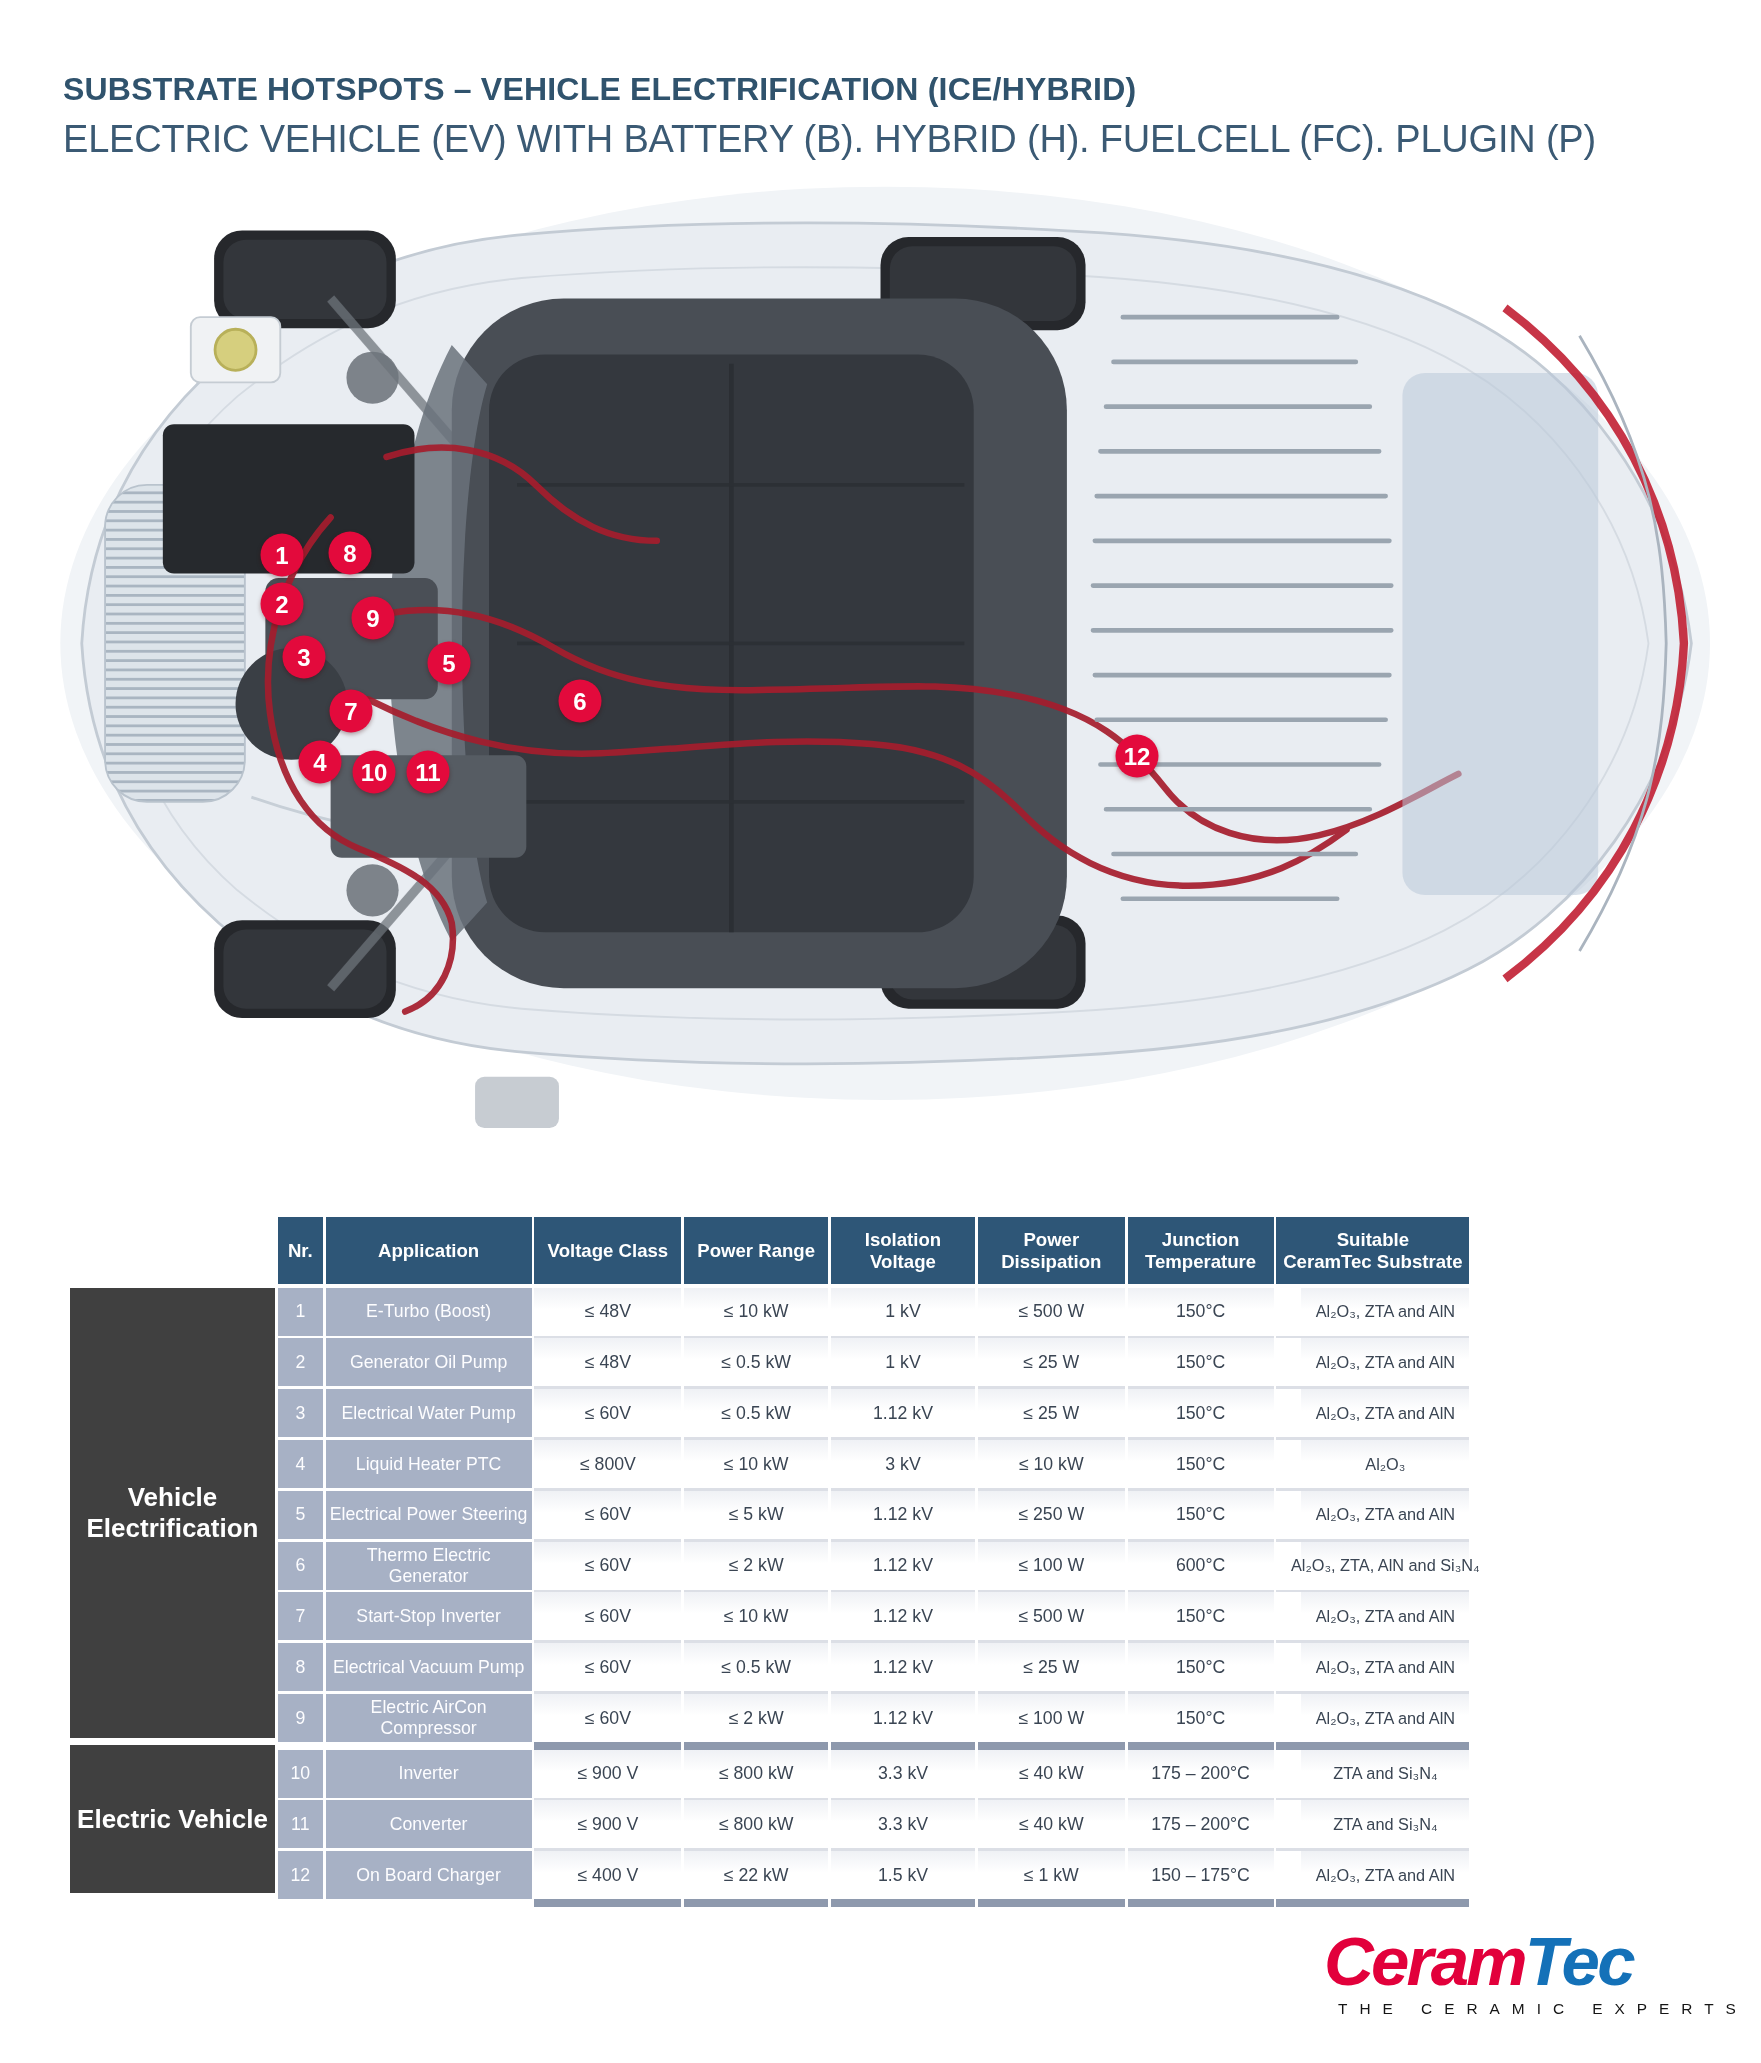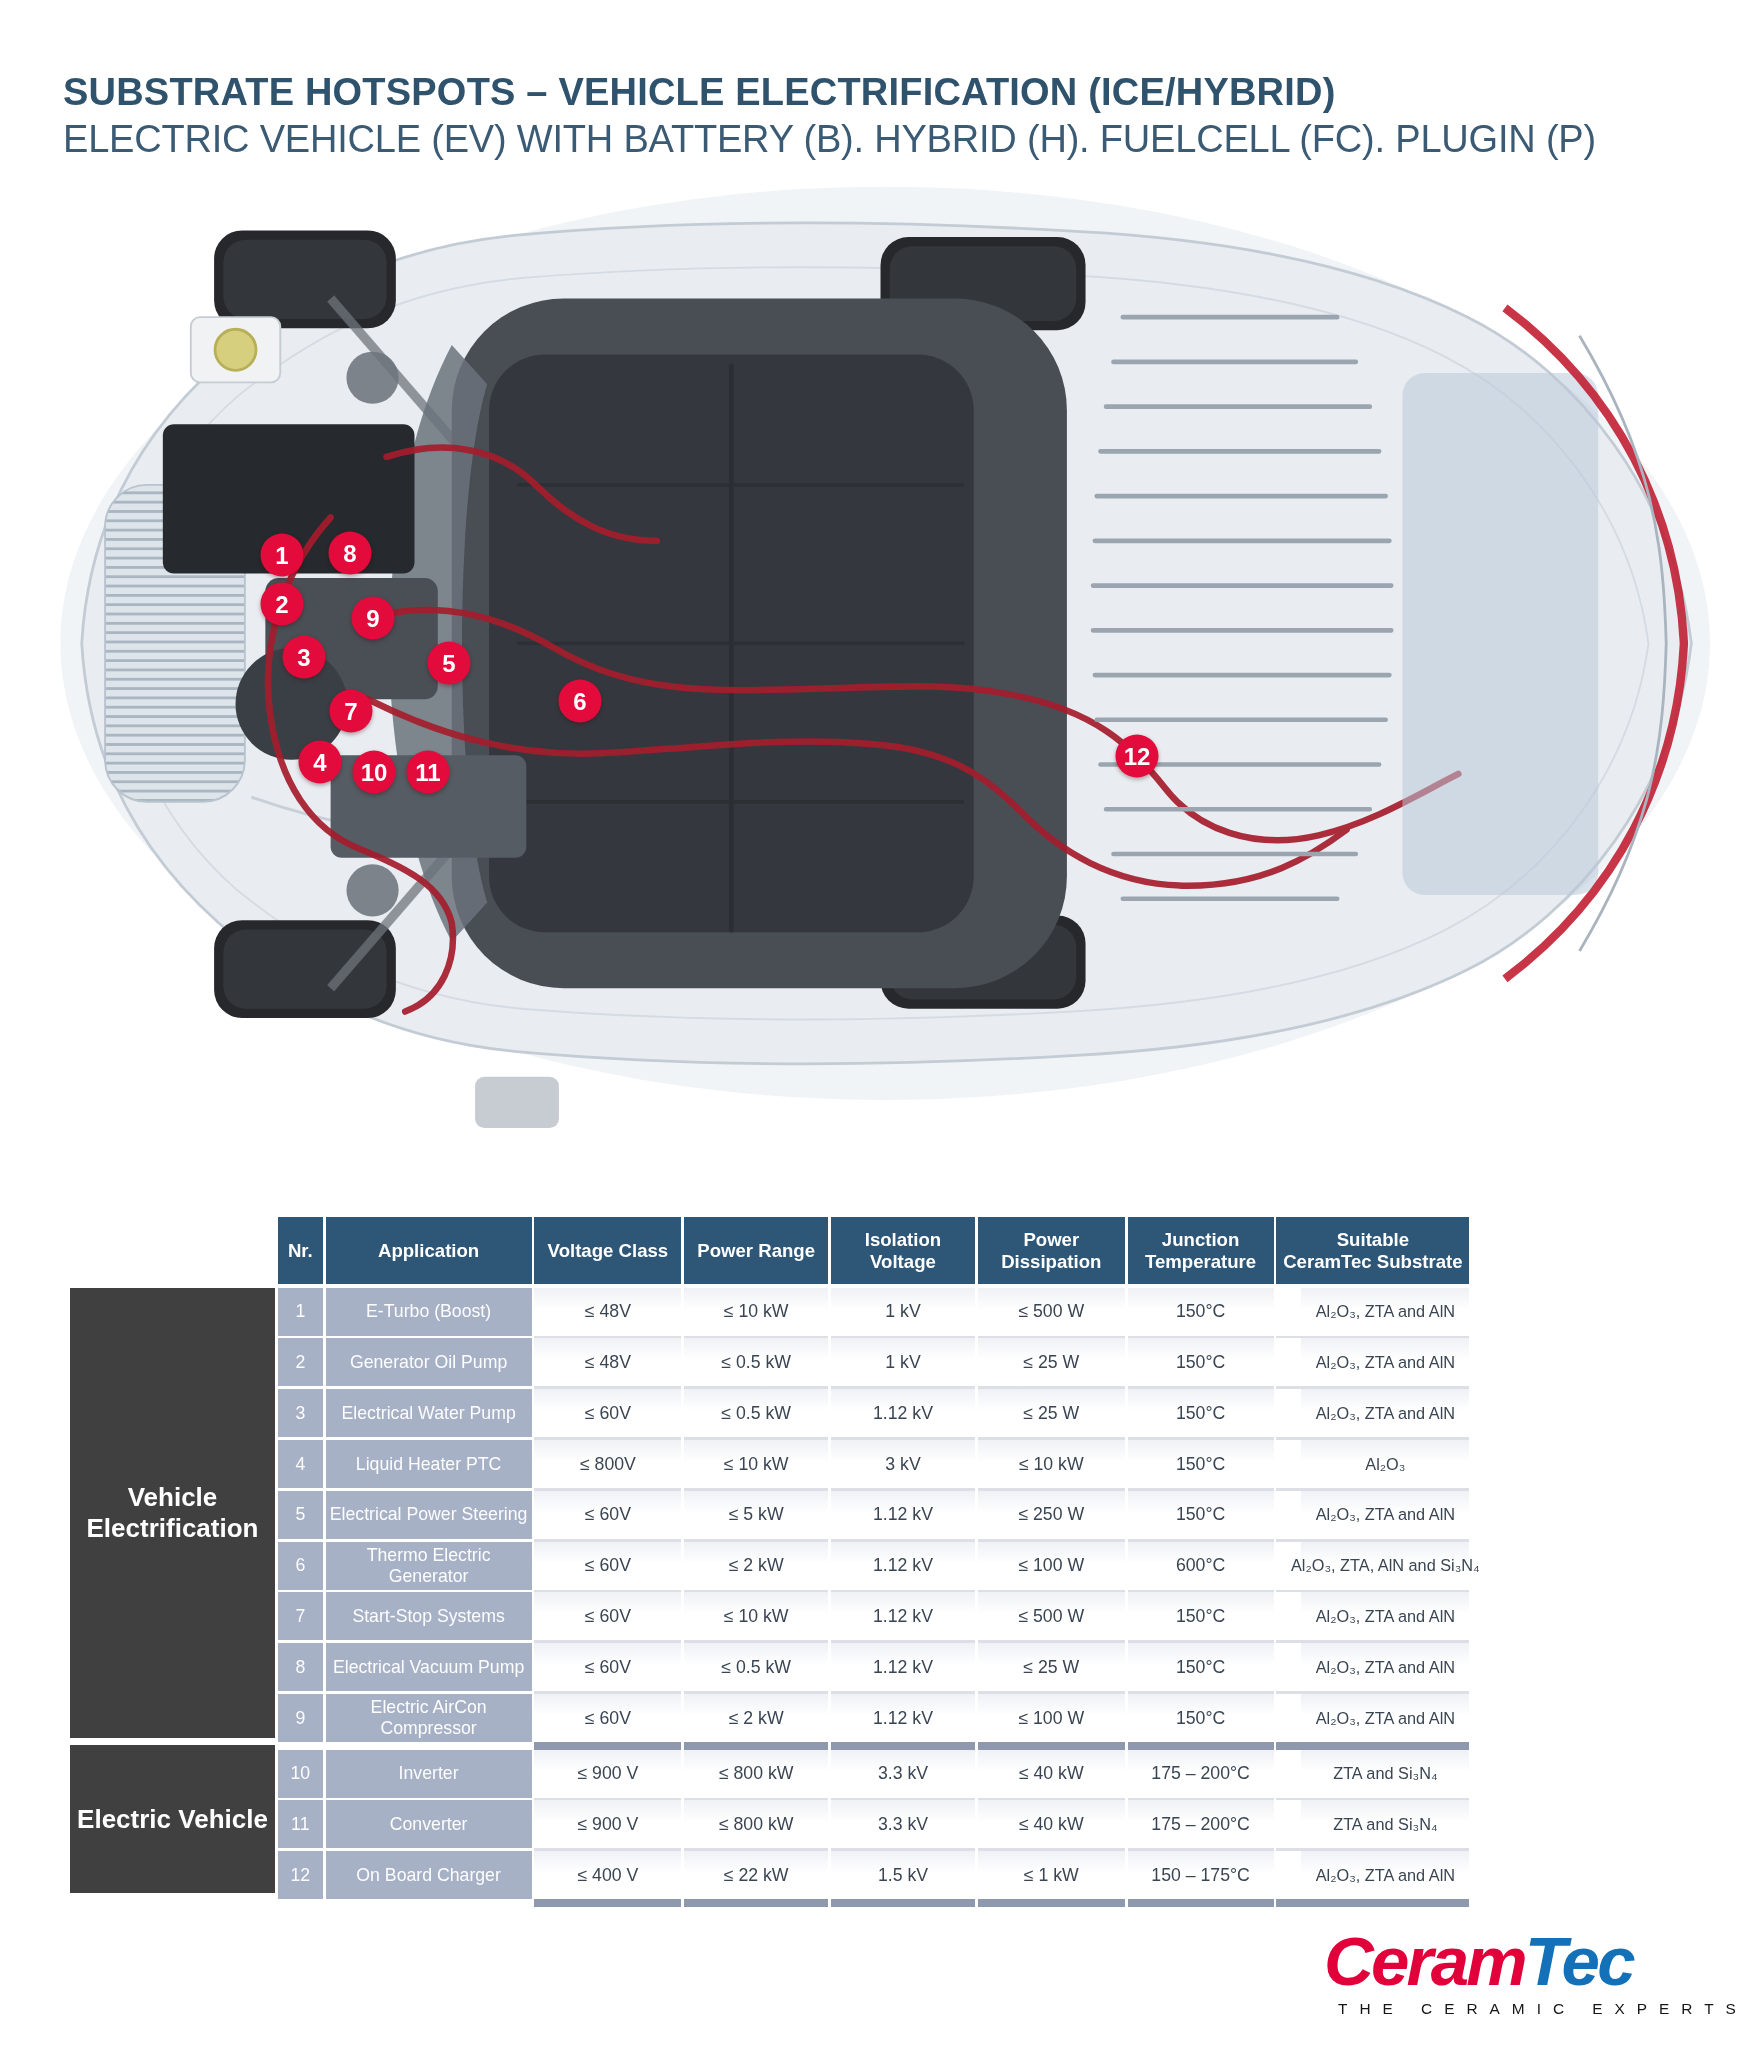--- a/index.html
+++ b/index.html
@@ -1,19 +1,19 @@
 <!DOCTYPE html>
 <html style="font-size:15px"><head>
 <meta charset="utf-8">
 <style>
   html,body{margin:0;padding:0;background:#ffffff;}
   #page{position:relative;width:1762px;height:2064px;background:#ffffff;overflow:hidden;
         font-family:"Liberation Sans","DejaVu Sans",sans-serif;}
   
-  .title{position:absolute;left:63px;top:71px;font-size:38px;font-weight:700;color:#30536d;letter-spacing:0.2px;}
+  .title{position:absolute;left:63px;top:71px;font-size:32px;font-weight:700;color:#30536d;letter-spacing:0.2px;}
   .subtitle{position:absolute;left:63px;top:118px;font-size:38px;font-weight:400;color:#3b5a74;letter-spacing:-0.2px;}
   
   .diagram{position:absolute;left:0;top:154px;width:1762px;height:1058px;}
   .diagram svg{position:absolute;left:51px;top:23px;}
   .marker{position:absolute;width:43px;height:43px;border-radius:50%;background:#e30a3c;
           color:#fff;font-size:24px;font-weight:700;display:flex;align-items:center;justify-content:center;
           transform:translate(-50%,-50%);box-shadow:0 1.9px 4.7px rgba(60,0,10,.35);z-index:5;}
   
   .tbl{position:absolute;left:70px;top:1217px;display:flex;gap:2.8px;}
   .col{display:flex;flex-direction:column;}
@@ -178,21 +178,21 @@
       <div class="gcell">Generator Oil Pump</div>
         <div class="sp3"></div>
       <div class="gcell">Electrical Water Pump</div>
         <div class="sp3"></div>
       <div class="gcell">Liquid Heater PTC</div>
         <div class="sp3"></div>
       <div class="gcell">Electrical Power Steering</div>
         <div class="sp3"></div>
       <div class="gcell">Thermo Electric Generator</div>
         <div class="sp3"></div>
-      <div class="gcell">Start-Stop Systems</div>
+      <div class="gcell">Start-Stop Inverter</div>
         <div class="sp3"></div>
       <div class="gcell">Electrical Vacuum Pump</div>
         <div class="sp3"></div>
       <div class="gcell">Electric AirCon Compressor</div>
       <div class="sp8"></div>
       <div class="gcell">Inverter</div>
         <div class="sp3"></div>
       <div class="gcell">Converter</div>
         <div class="sp3"></div>
       <div class="gcell">On Board Charger</div>

